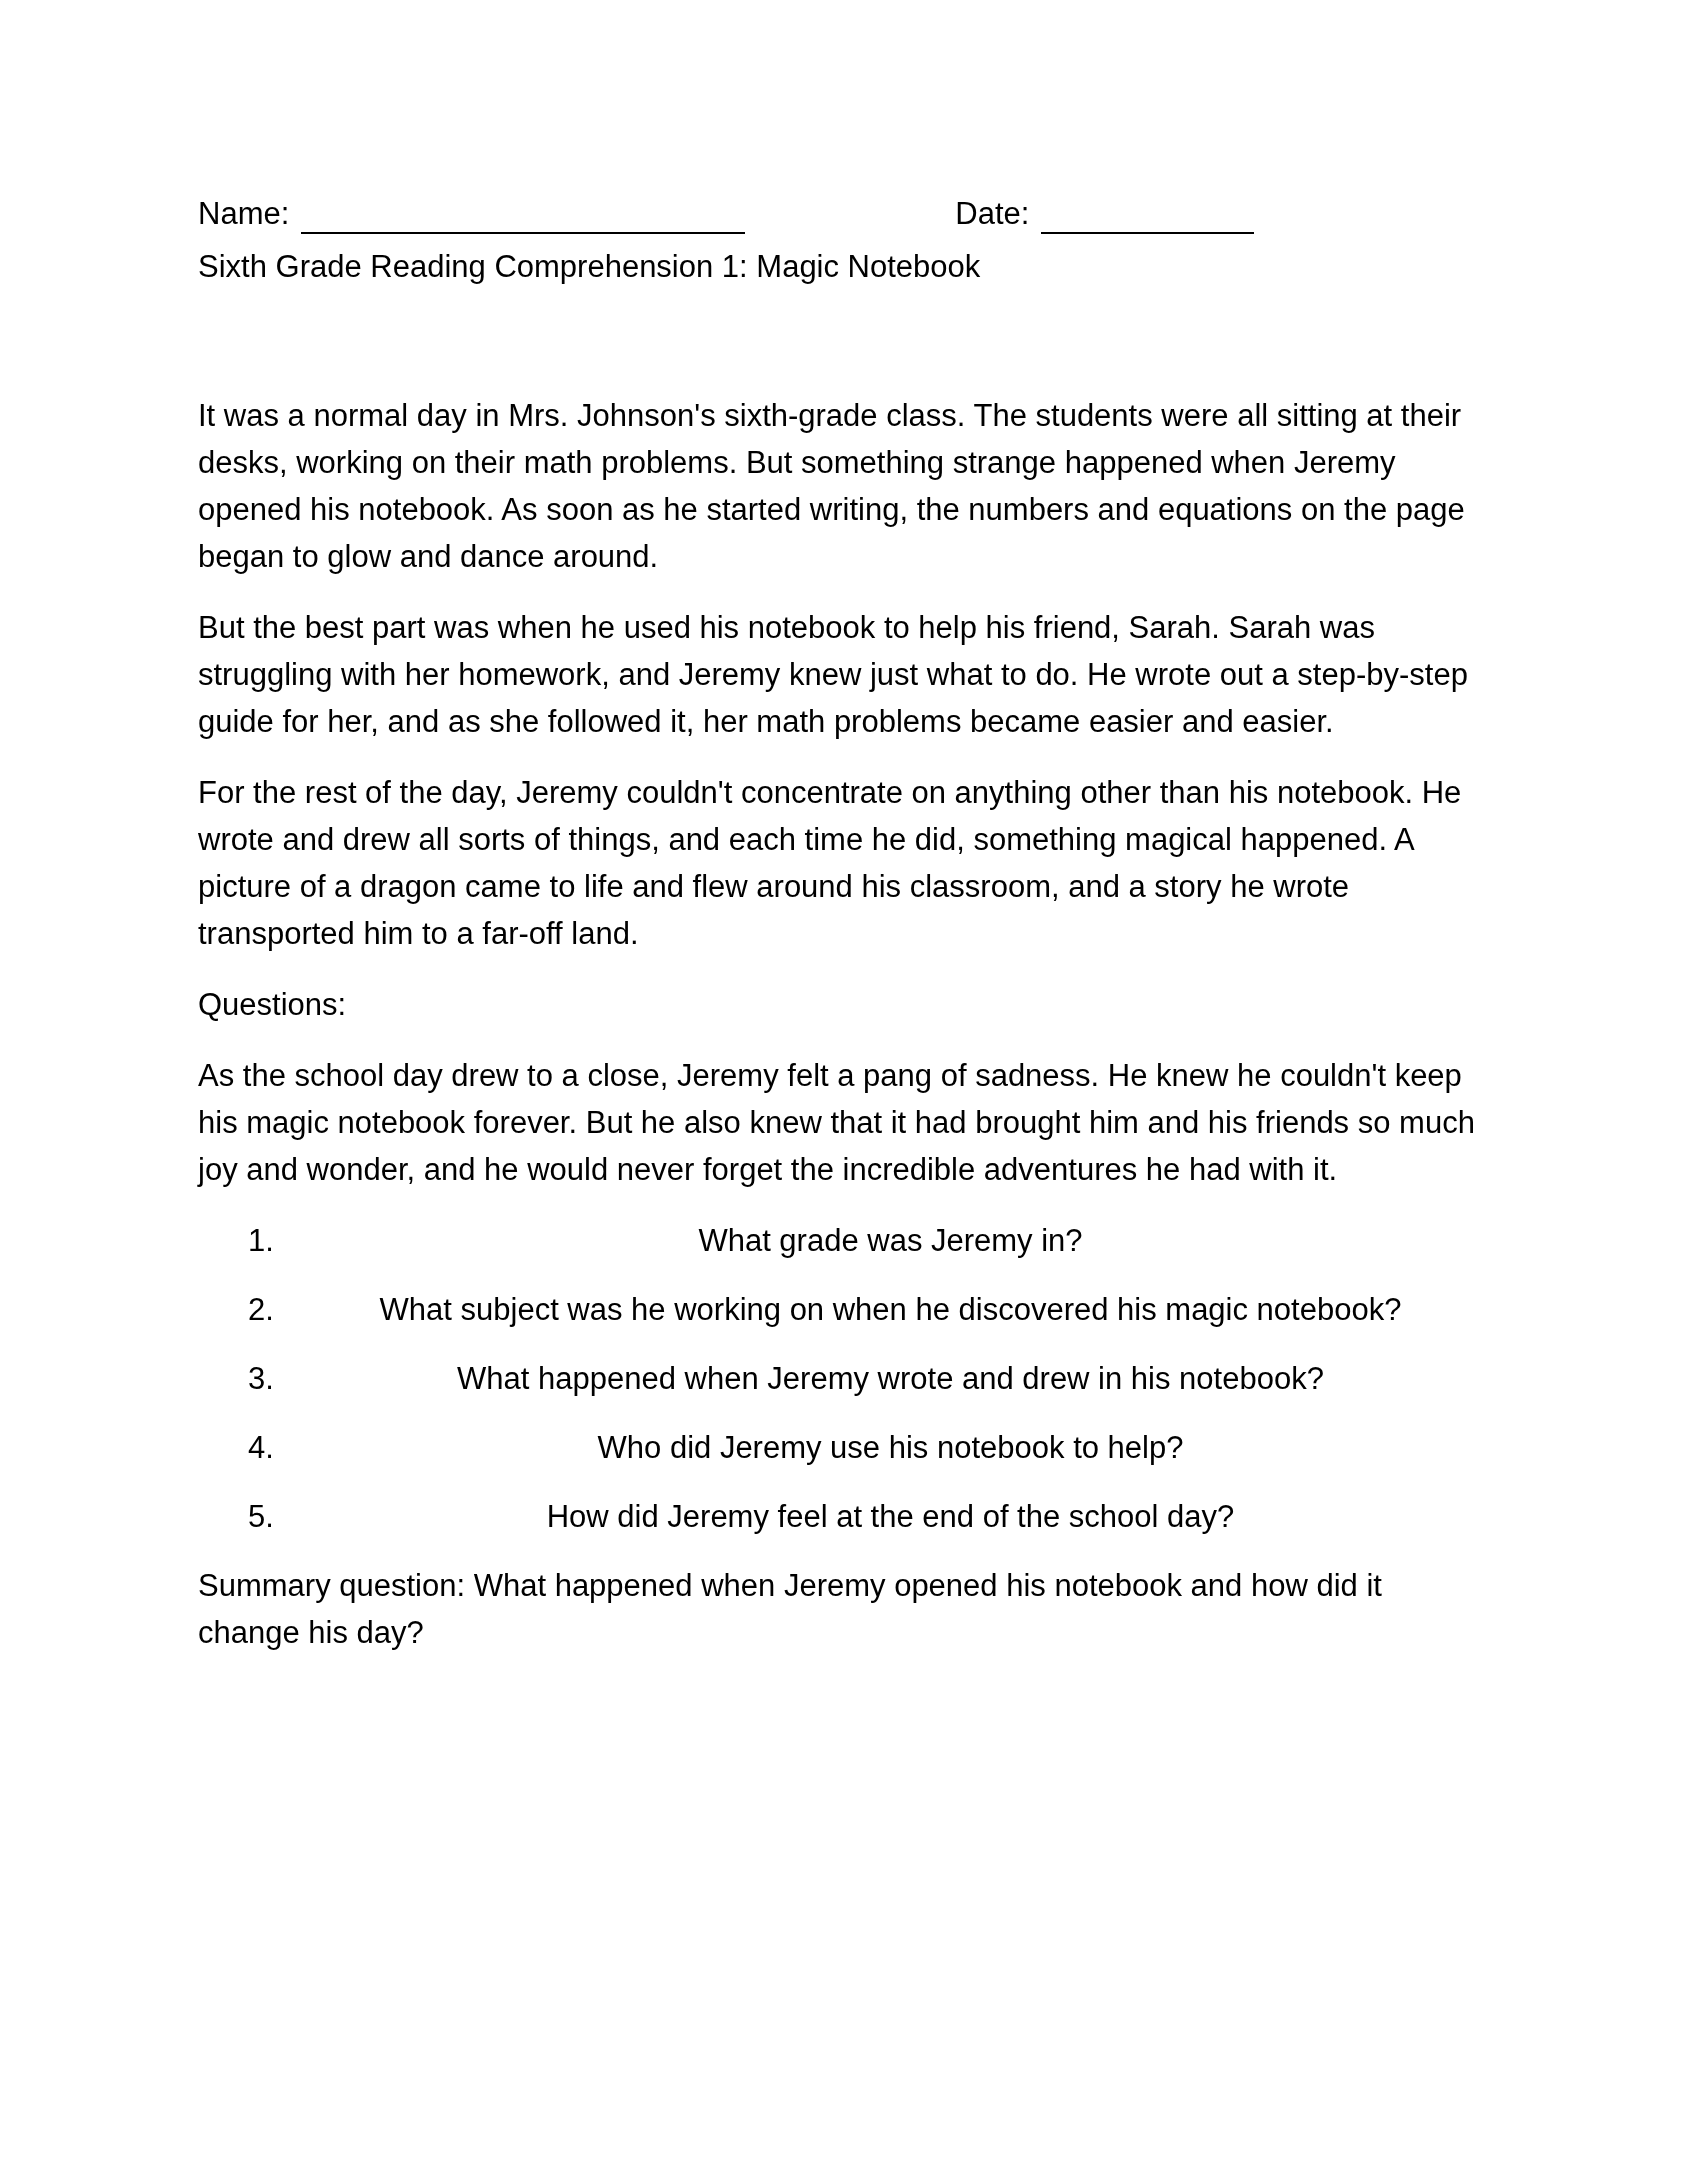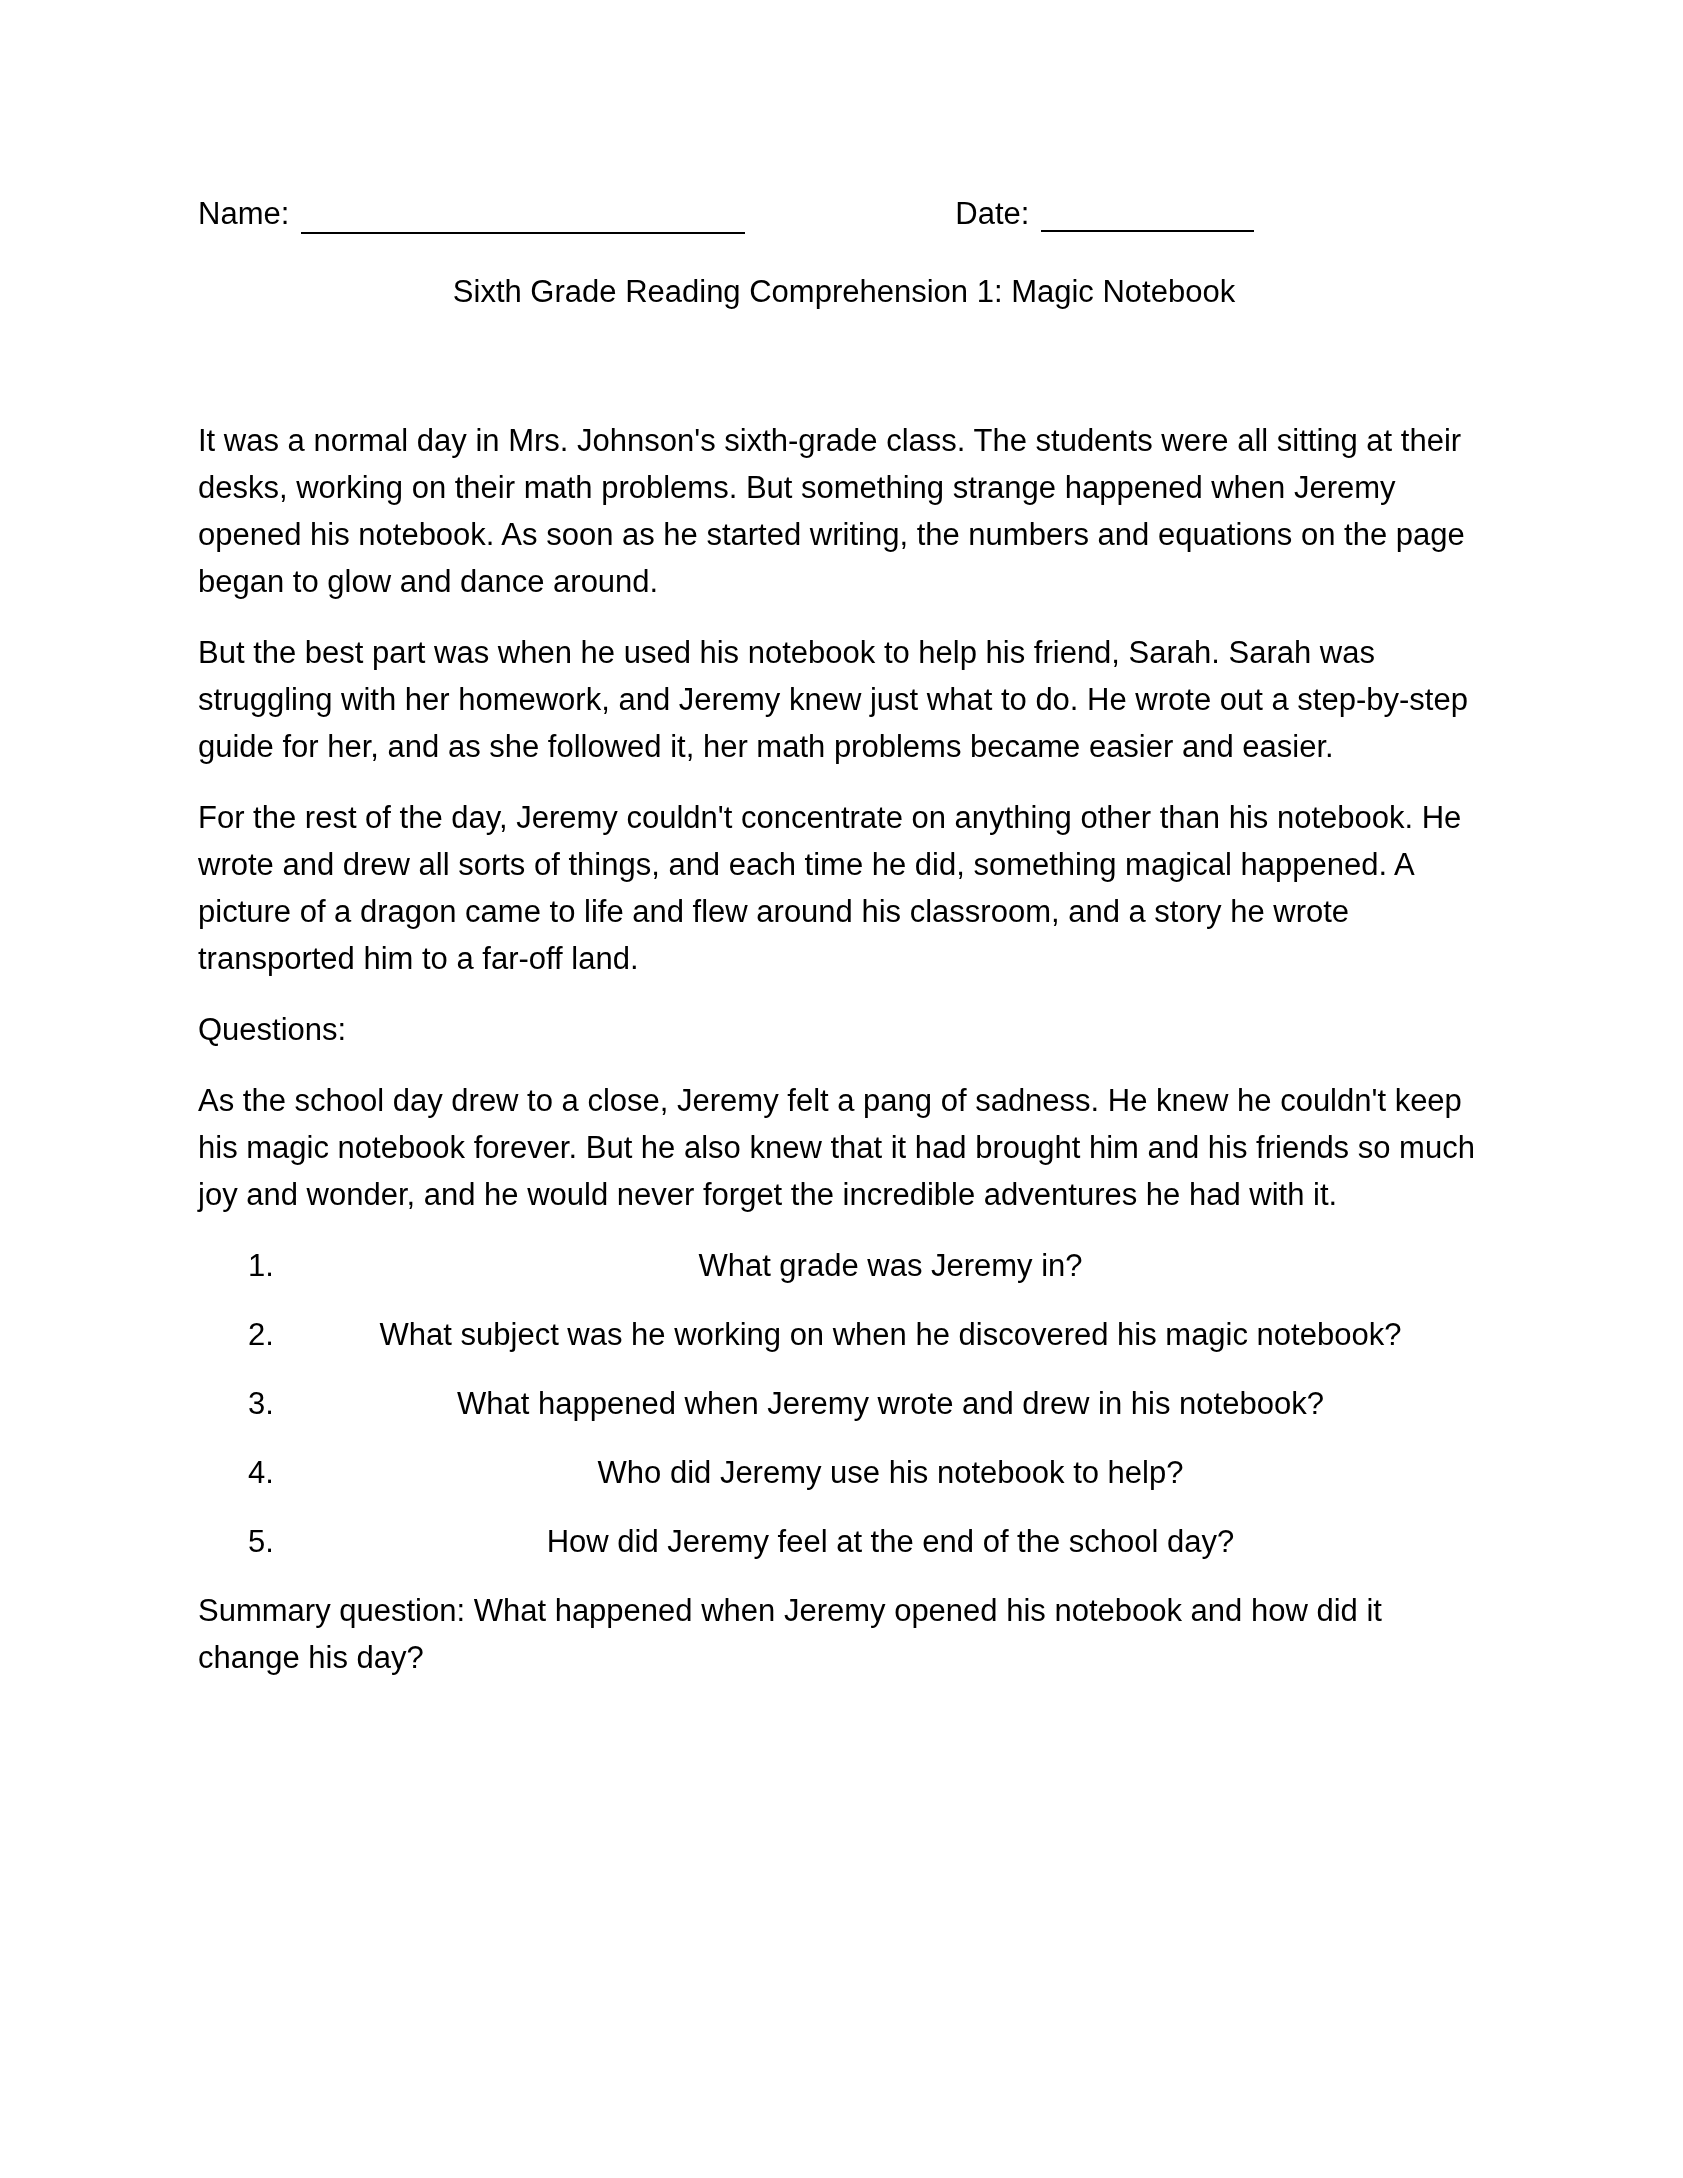--- a/index.html
+++ b/index.html
@@ -36,24 +36,24 @@
     line-height: 40px;
   }
   .blank {
     display: inline-block;
     border-bottom: 2px solid #000000;
     height: 34px;
     margin-left: 12px;
   }
   .blank-name { width: 444px; }
   .blank-date { width: 213px; }
-  .date-field { margin-left: 210px; align-items: center; }
+  .date-field { margin-left: 210px; }
   .title {
-    text-align: center;
-    margin-top: 38px;
+    text-align: left;
+    margin-top: 13px;
     margin-bottom: 105px;
     line-height: 40px;
   }
   .para {
     margin: 0 0 24px 0;
     line-height: 47px;
   }
   .q-item {
     display: flex;
     padding-left: 50px;

